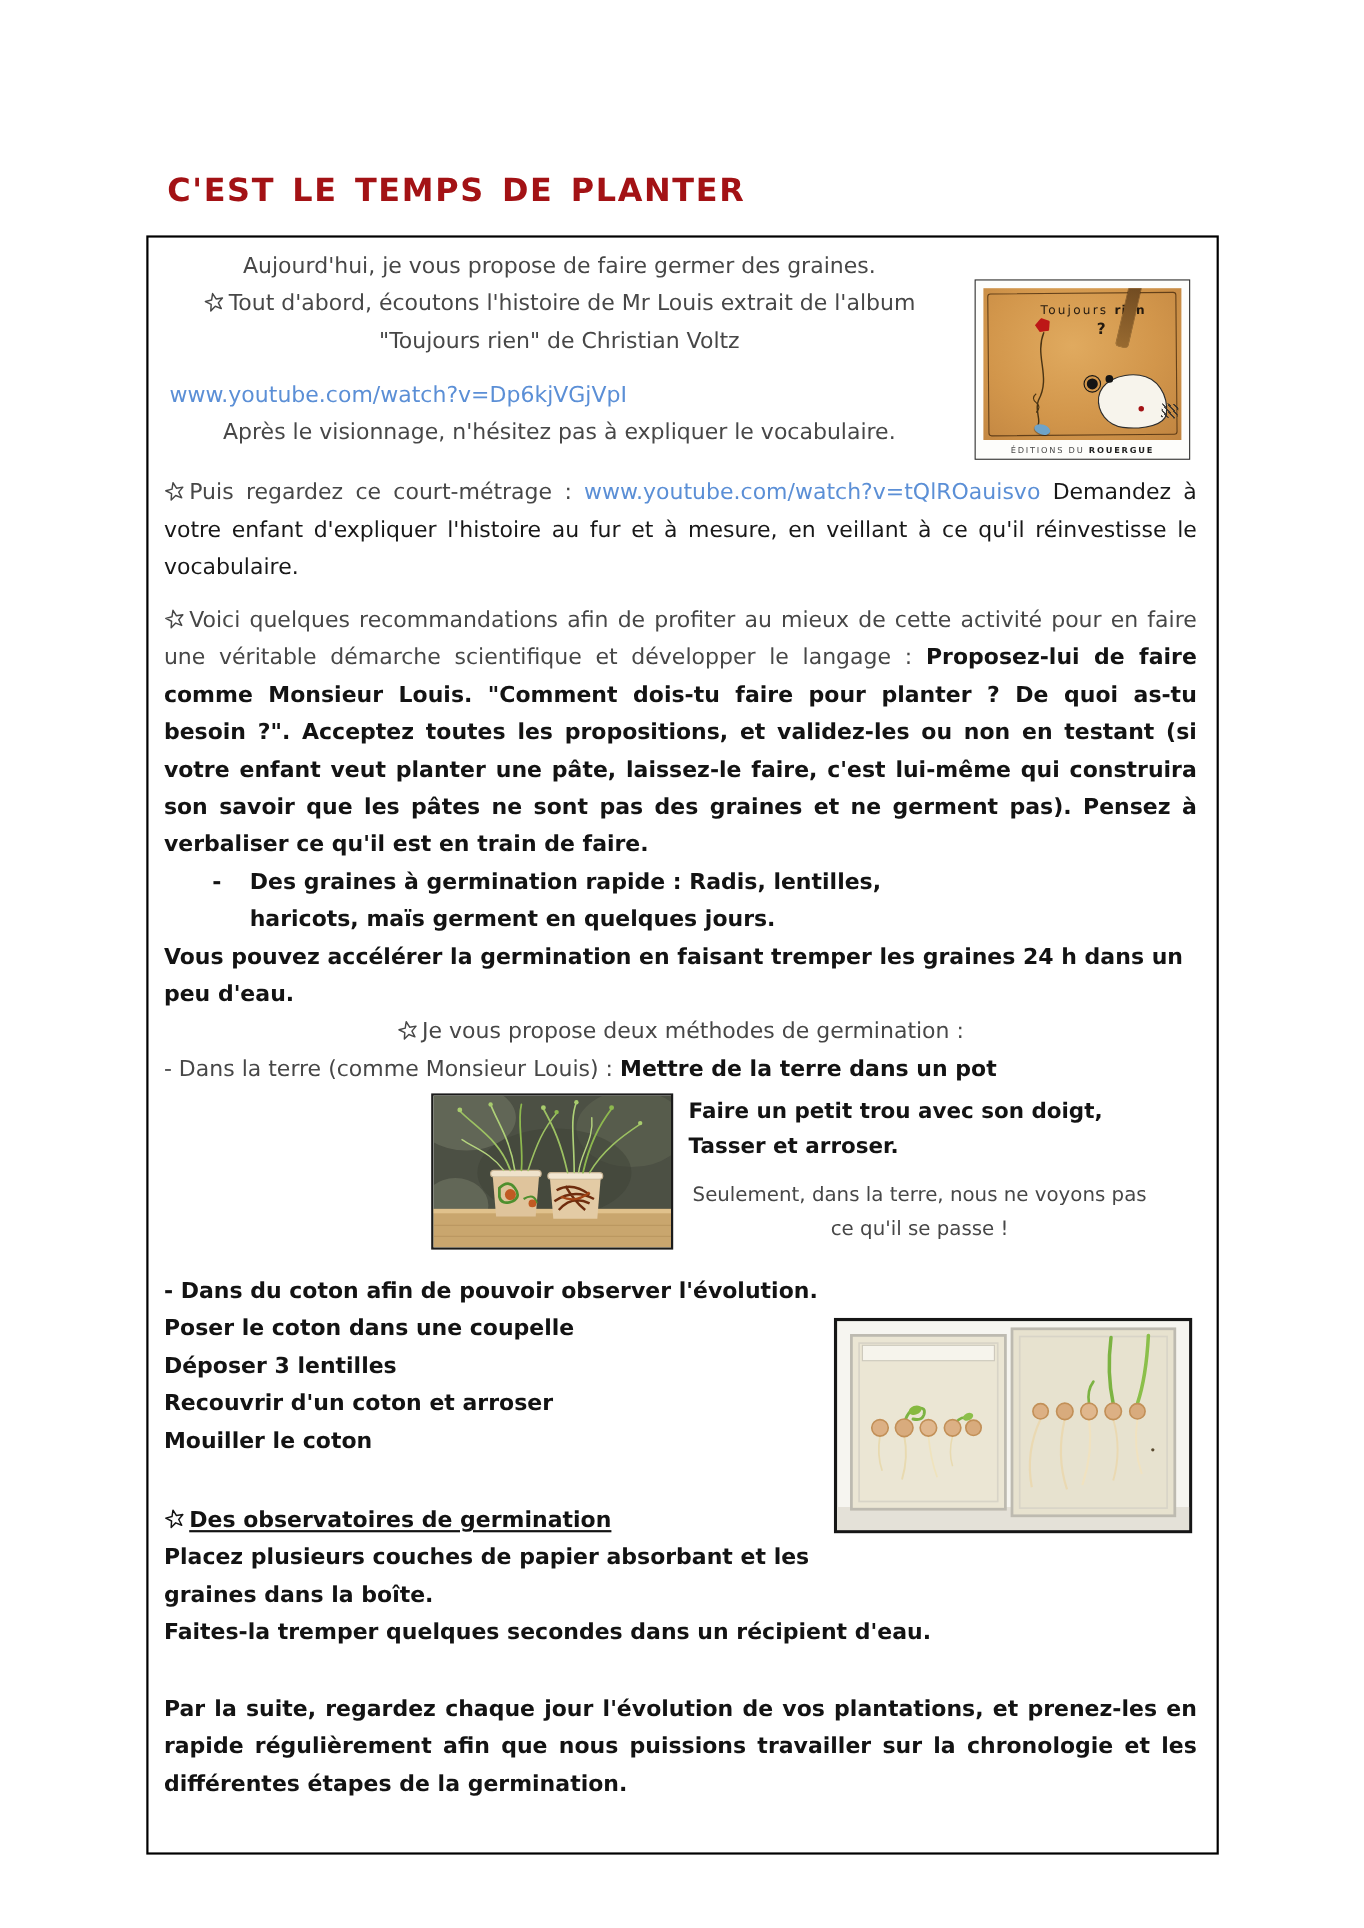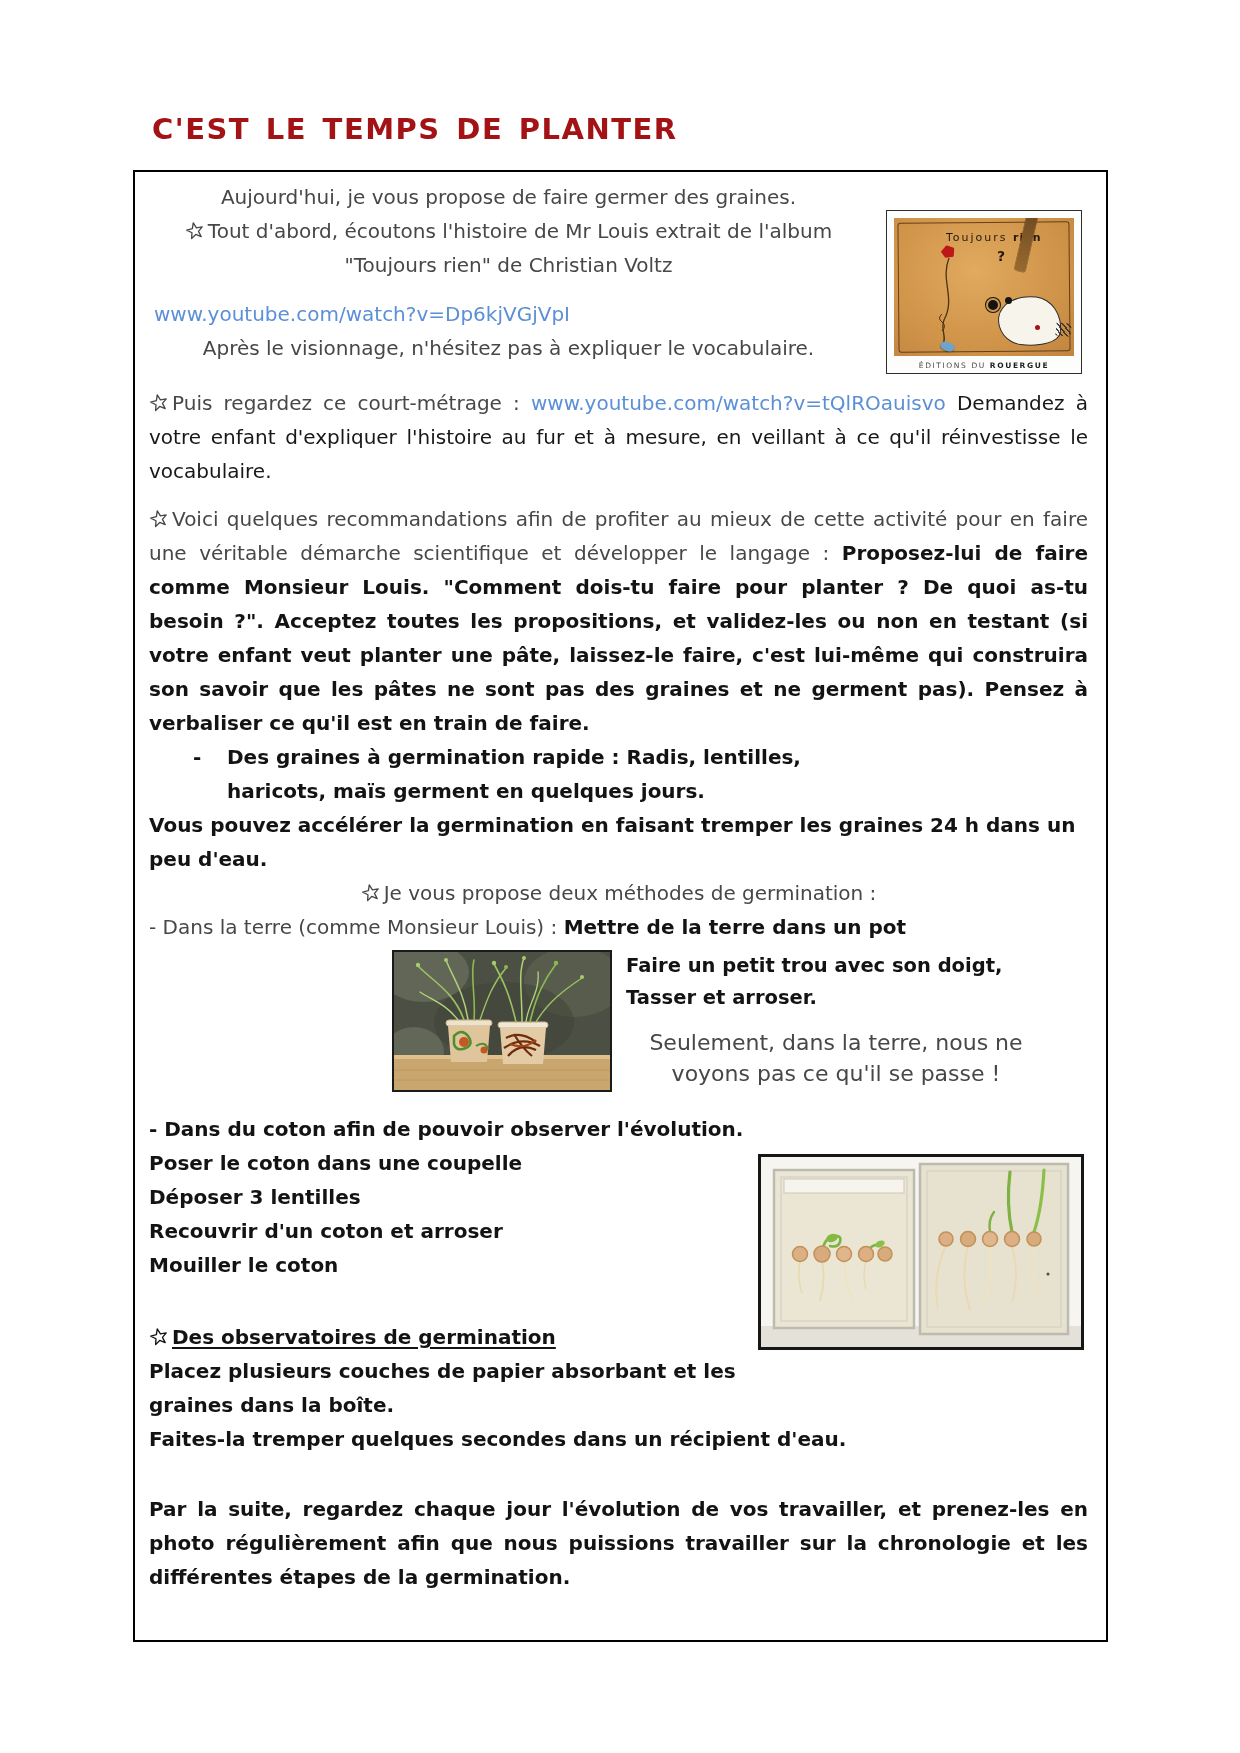--- a/index.html
+++ b/index.html
@@ -2,21 +2,21 @@
 <html><head>
 <meta charset="utf-8">
 <style>
   html, body {
     margin: 0; padding: 0;
     width: 1240px; height: 1753px;
     background: #ffffff;
     font-family: "DejaVu Sans", "Liberation Sans", sans-serif;
     overflow: hidden;
   }
-  .page { position: relative; width: 1240px; height: 1401px; }
+  .page { position: relative; width: 1240px; height: 1401px; margin-top: 44px; }
 
   .title {
     margin: 0;
     padding: 112px 0 0 152px;
     font-size: 29px;
     font-weight: 700;
     color: #a31215;
     letter-spacing: 1.5px;
     word-spacing: 4px;
   }
@@ -78,21 +78,21 @@
   .bullet { display: flex; margin: 0 0 0 44px; font-size: 20px; line-height: 34px; }
   .bullet .dash { width: 34px; flex: 0 0 auto; }
   .bullet .btxt { flex: 1; max-width: 640px; }
 
   
   .pots-row { display: flex; margin: 6px 0 8px 243px; }
   .pots-photo { flex: 0 0 auto; width: 216px; height: 138px; border: 2px solid #1b1b1b; }
   .pots-photo svg { display: block; }
   .pots-text { margin-left: 14px; }
   .pots-text .step { font-size: 19.5px; line-height: 32px; }
-  .pots-text .note { margin-top: 13px; font-size: 22px; line-height: 31px; max-width: 420px; }
+  .pots-text .note { margin-top: 13px; font-size: 18px; line-height: 31px; max-width: 420px; }
 
   .cotton-intro { margin-top: 20px; }
   .cd-photo { float: right; width: 326px; height: 196px; margin: 8px 4px 10px 18px; }
   .cd-photo svg { display: block; }
 
   .obs1 { margin-top: 38px; }
   .u { text-decoration: underline; text-underline-offset: 3px; text-decoration-thickness: 1.5px; }
 
   .conclusion { clear: both; margin-top: 36px; }
 </style>
@@ -262,16 +262,16 @@
     <p class="para blackb">Déposer 3 lentilles</p>
     <p class="para blackb">Recouvrir d'un coton et arroser</p>
     <p class="para blackb">Mouiller le coton</p>
 
     <p class="para blackb obs1"><svg class="star-icon" viewBox="0 0 24 24" style="transform:rotate(-12deg)">
           <polygon points="12,2 14.47,8.60 21.51,8.91 15.99,13.30 17.88,20.09 12,16.2 6.12,20.09 8.01,13.30 2.49,8.91 9.53,8.60" fill="#ffffff" stroke="currentColor" stroke-width="1.6" stroke-linejoin="round"></polygon>
         </svg><span class="u">Des observatoires de germination</span></p>
     <p class="para blackb">Placez plusieurs couches de papier absorbant et les graines dans la boîte.</p>
     <p class="para blackb">Faites-la tremper quelques secondes dans un récipient d'eau.</p>
 
-    <p class="para blackb conclusion j">Par la suite, regardez chaque jour l'évolution de vos travailler, et prenez-les en photo régulièrement afin que nous puissions travailler sur la chronologie et les différentes étapes de la germination.</p>
+    <p class="para blackb conclusion j">Par la suite, regardez chaque jour l'évolution de vos plantations, et prenez-les en rapide régulièrement afin que nous puissions travailler sur la chronologie et les différentes étapes de la germination.</p>
 
   </div>
 </div>
 
 </body></html>

